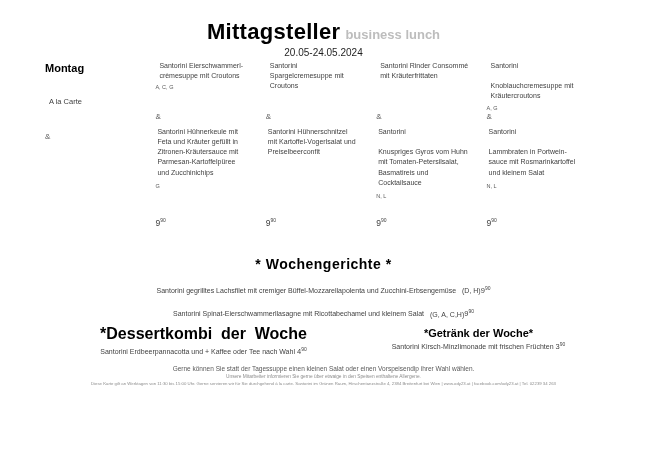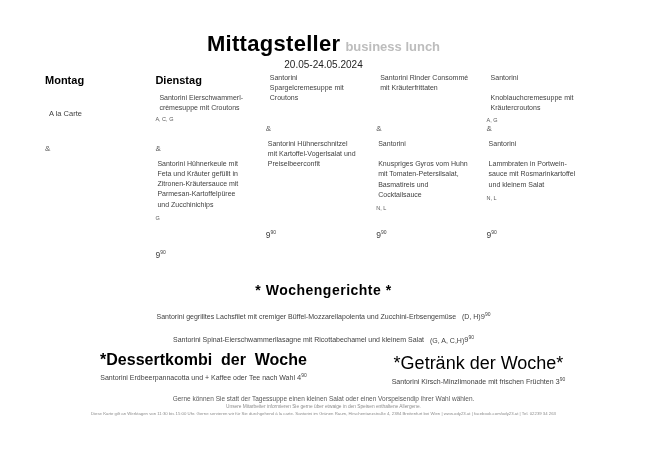--- a/index.html
+++ b/index.html
@@ -3,54 +3,54 @@
 <meta charset="utf-8">
 <style>
   html,body{margin:0;padding:0;}
   body{
     width:647px;height:457px;background:#ffffff;overflow:hidden;position:relative;
     font-family:"Liberation Sans", sans-serif;color:#3f3f3f;
   }
   .sheet{width:647px;height:457px;}
 
   
-  .title-row{ text-align:center; padding-top:32px; line-height:24px; white-space:nowrap;}
+  .title-row{ text-align:center; padding-top:20px; line-height:24px; white-space:nowrap;}
   .title-main{ font-size:22px; font-weight:bold; color:#000; letter-spacing:.3px;}
   .title-sub{ font-size:13px; font-weight:bold; color:#bdbdbd; margin-left:5px;}
   .date-row{ text-align:center; font-size:10px; color:#1f1f1f; line-height:12px;}
 
   
   .menu-grid{ display:grid; grid-template-columns:repeat(5,1fr); width:552px; margin:2px 0 0 45px;}
   .day-col{ text-align:left; font-size:7px; line-height:1.45; color:#3f3f3f;}
   .day-name{ font-size:11px; font-weight:bold; color:#000; height:20px; line-height:15px;}
   .soup-block{ height:50px;}
   .soup-text{ white-space:pre-line; padding:0 4px;}
   .day-col:nth-child(1) .soup-text{ padding-top:16px; font-size:7.5px;}
   .allerg-line{ font-size:5.5px; color:#595959; margin-top:3px;}
   .amp-block{ height:16px; font-size:8px; color:#595959; line-height:12px;}
   .main-block{ height:90px;}
   .main-text{ white-space:pre-line; padding:0 2px;}
   .main-allerg{ font-size:5.5px; color:#595959; margin-top:5px;}
   .price-row{ height:14px; font-size:8.5px; color:#404040;}
   .price-sup{ font-size:5px; vertical-align:super;}
 
   
-  .week-heading{ text-align:center; margin-top:14px; font-size:14px; font-weight:bold; color:#000; letter-spacing:.5px;}
+  .week-heading{ text-align:center; font-size:14px; font-weight:bold; color:#000; letter-spacing:.5px;}
   .weekly-item{ text-align:center; font-size:7px; color:#3f3f3f; margin-top:13px; white-space:nowrap;}
   .weekly-item .allerg{ margin-left:6px;}
   .weekly-item:nth-of-type(2) .allerg{ margin-left:20px;}
   .weekly-item .pw{ font-size:7.5px;}
 
   
   .combo-row{ display:flex; justify-content:center; margin:6px 28px 0 38px;}
   .dessert-block{ width:300px; text-align:center;}
   .dessert-heading{ font-size:16px; font-weight:bold; color:#000; white-space:pre-wrap;}
   .dessert-text{ font-size:7px; margin-top:3px; color:#3f3f3f;}
   .drink-block{ width:250px; text-align:center; padding-top:2px;}
-  .drink-heading{ font-size:18px; font-weight:normal; color:#000;}
+  .drink-heading{ font-size:11px; font-weight:bold; color:#000;}
   .drink-text{ font-size:7px; margin-top:2px; color:#3f3f3f;}
   .inline-price{ font-size:7.5px; margin-left:2px;}
 
   
   .footer{ text-align:center; margin-top:8px; color:#595959;}
   .footer-line1{ font-size:6.5px; line-height:9px; color:#595959;}
   .footer-line2{ font-size:4.8px; line-height:7px; color:#8c8c8c;}
   .footer-line3{ font-size:4.3px; line-height:7px; color:#8c8c8c; white-space:nowrap;}
 </style>
 </head>
@@ -75,21 +75,20 @@
       <div class="main-block">
         <div class="main-text"></div>
         <div class="main-allerg"></div>
       </div>
       <div class="price-row">
         <span></span><span class="price-sup"></span>
       </div>
     </div>
 
     <div class="day-col">
-      <div class="day-name">Dienstag</div>
       <div class="soup-block">
         <div class="soup-text">Santorini Eierschwammerl-
 crèmesuppe mit Croutons</div>
         <div class="allerg-line">A, C, G</div>
       </div>
       <div class="amp-block">&amp;</div>
       <div class="main-block">
         <div class="main-text">Santorini Hühnerkeule mit
 Feta und Kräuter gefüllt in
 Zitronen-Kräutersauce mit

